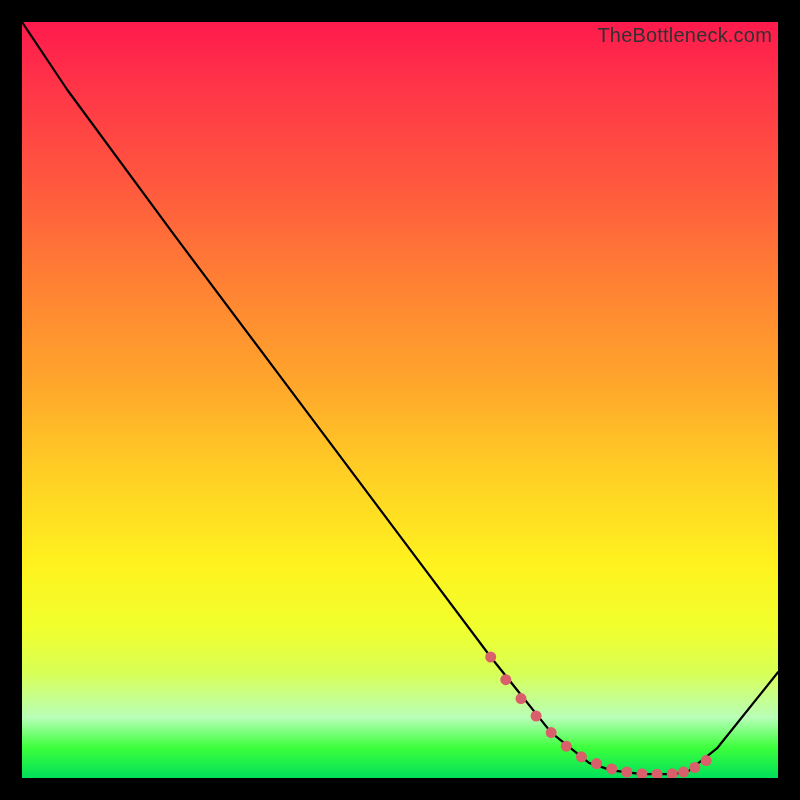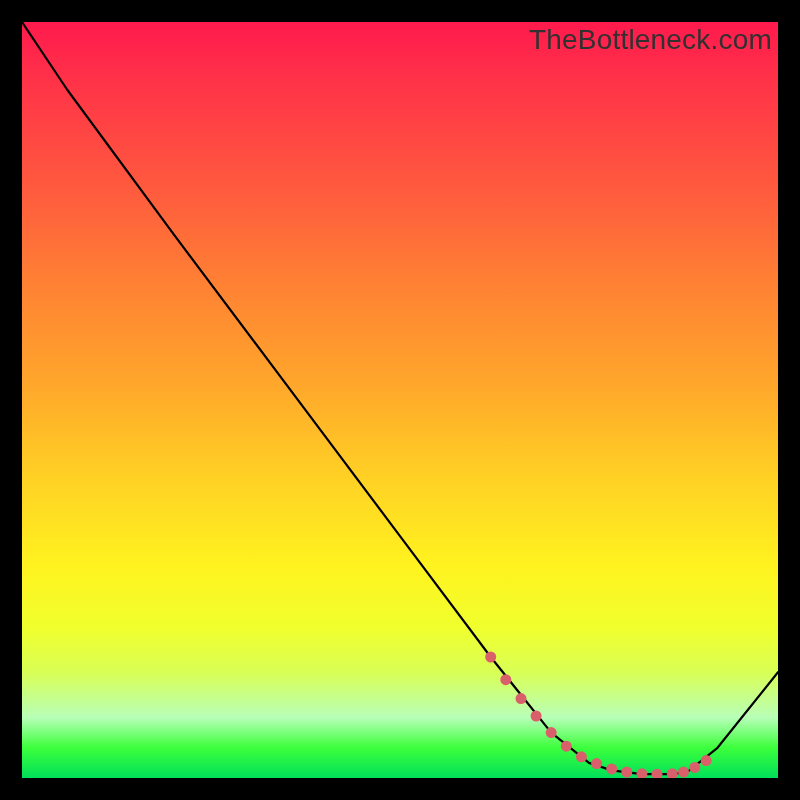--- a/index.html
+++ b/index.html
@@ -37,21 +37,21 @@
       #b8ffb8 92%,
       #3cff3c 96%,
       #00e05a 100%
     );
   }
   .watermark {
     position: absolute;
     top: 2px;
     right: 6px;
     color: #313131;
-    font-size: 28px;
+    font-size: 20px;
     font-weight: 500;
     letter-spacing: 0.2px;
     z-index: 5;
     user-select: none;
   }
   svg.curve {
     position: absolute;
     left: 0; top: 0;
     width: 756px;
     height: 756px;

